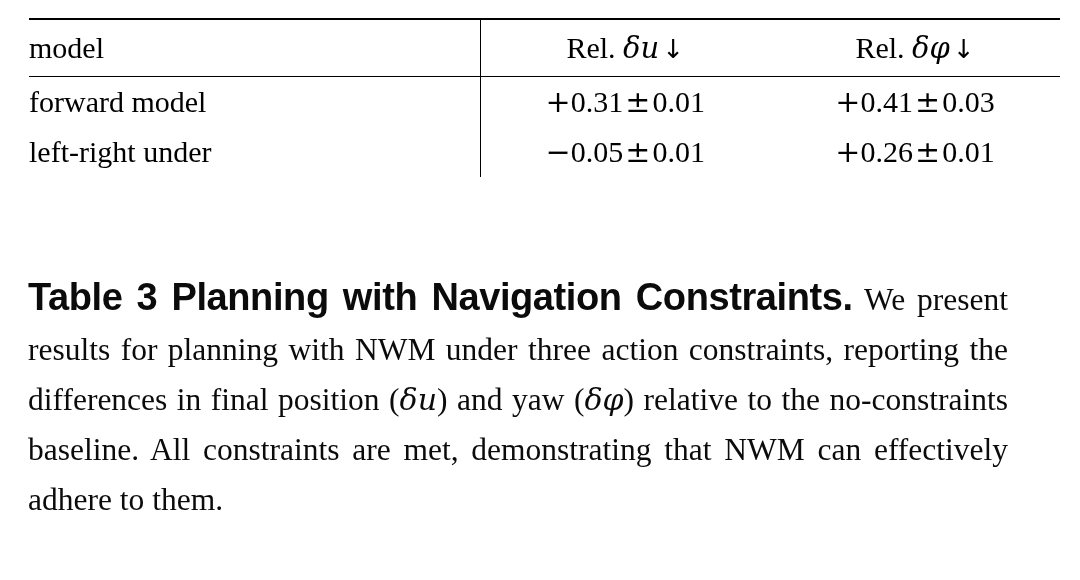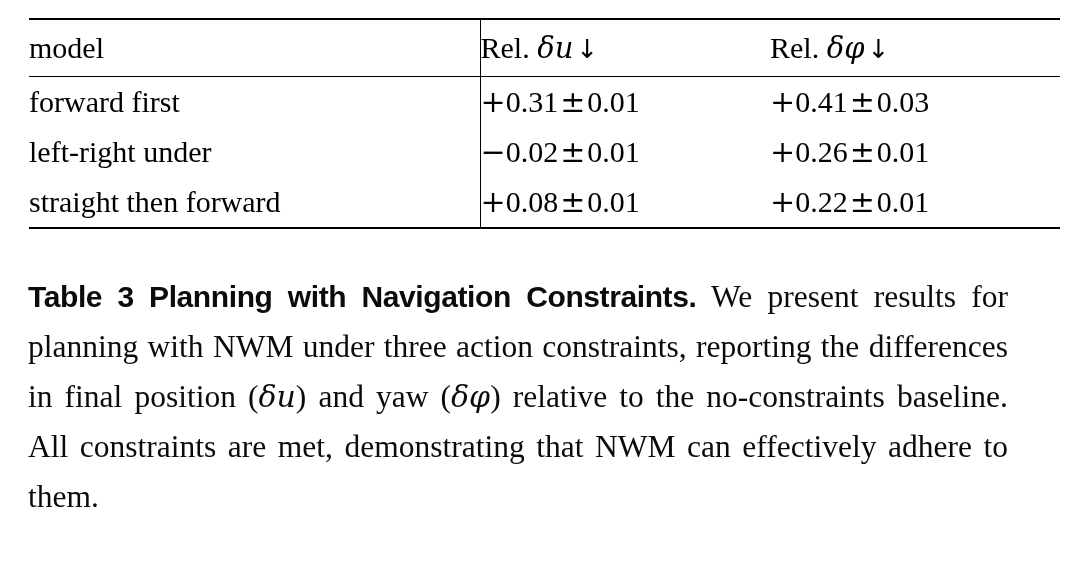--- a/index.html
+++ b/index.html
@@ -63,21 +63,21 @@
   col.c-dphi    { width: 290px; }
 
   
   .vrule { border-right: 1.7px solid #000; }
 
   .cell-model {
     padding-left: 29px;
     text-align: left;
   }
   .cell-num {
-    text-align: left;
+    text-align: center;
   }
 
   .head-row th { height: 56px; }
   .body-row td { height: 50px; }
 
   
   .mi {
     font-family: "DejaVu Serif", "Liberation Serif", serif;
     font-style: italic;
     font-size: 29px;
@@ -104,21 +104,21 @@
     font-family: "Liberation Serif", "DejaVu Serif", serif;
     font-size: 31.5px;
     line-height: 50px;
     text-align: justify;
     text-align-last: left;
     color: #0b0b0b;
   }
   .caption-title {
     font-family: "Liberation Sans", "DejaVu Sans", sans-serif;
     font-weight: bold;
-    font-size: 30px;
+    font-size: 38px;
     letter-spacing: -0.4px;
   }
   .caption-body { }
   .caption .mi { font-size: 30px; }
 </style>
 </head>
 <body>
 
 <div class="page">
 
@@ -138,49 +138,38 @@
             <span>Rel.</span><span>&nbsp;</span><span class="mi">δu</span><span class="arrow">↓</span>
           </th>
           <th class="cell-num">
             <span>Rel.</span><span>&nbsp;</span><span class="mi">δφ</span><span class="arrow">↓</span>
           </th>
         </tr>
       </thead>
       <tbody>
         <tr class="body-row">
           <td class="cell-model vrule">
-            <span>forward first</span>
+            <span>forward model</span>
           </td>
           <td class="cell-num">
             <span class="sgn">+</span><span>0.31</span><span class="pm">±</span><span>0.01</span>
           </td>
           <td class="cell-num">
             <span class="sgn">+</span><span>0.41</span><span class="pm">±</span><span>0.03</span>
           </td>
         </tr>
         <tr class="body-row">
           <td class="cell-model vrule">
             <span>left-right under</span>
           </td>
           <td class="cell-num">
-            <span class="sgn">−</span><span>0.02</span><span class="pm">±</span><span>0.01</span>
+            <span class="sgn">−</span><span>0.05</span><span class="pm">±</span><span>0.01</span>
           </td>
           <td class="cell-num">
             <span class="sgn">+</span><span>0.26</span><span class="pm">±</span><span>0.01</span>
-          </td>
-        </tr>
-        <tr class="body-row last-row">
-          <td class="cell-model vrule">
-            <span>straight then forward</span>
-          </td>
-          <td class="cell-num">
-            <span class="sgn">+</span><span>0.08</span><span class="pm">±</span><span>0.01</span>
-          </td>
-          <td class="cell-num">
-            <span class="sgn">+</span><span>0.22</span><span class="pm">±</span><span>0.01</span>
           </td>
         </tr>
       </tbody>
     </table>
   </div>
 
   <div class="caption"><span class="caption-title">Table 3  Planning with Navigation Constraints.</span><span class="caption-body"> We present results for planning with NWM under three action constraints, reporting the differences in final position (</span><span class="mi">δu</span><span class="caption-body">) and yaw (</span><span class="mi">δφ</span><span class="caption-body">) relative to the no-constraints baseline. All constraints are met, demonstrating that NWM can effectively adhere to them.</span></div>
 
 </div>
 

